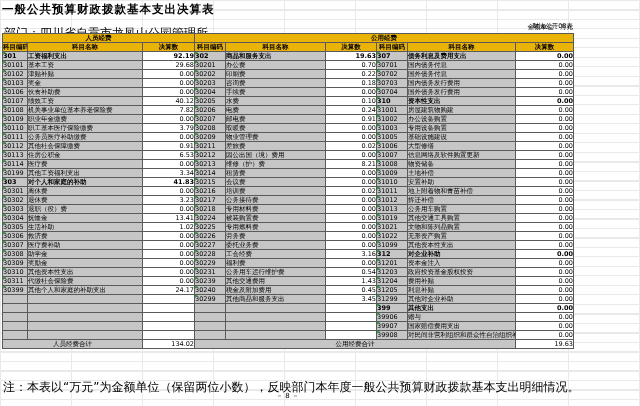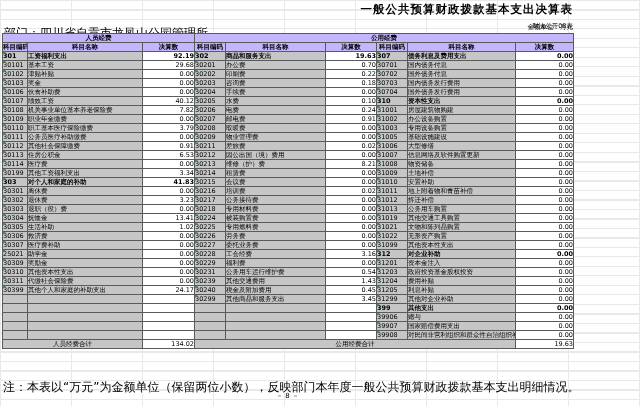--- a/index.html
+++ b/index.html
@@ -7,21 +7,21 @@
     position:relative;width:640px;height:406px;background:#fff;overflow:hidden;
     font-family:"DejaVu Sans","Liberation Sans",sans-serif;color:#000;
   }
   .grid-bg{
     position:absolute;left:0;top:0;right:0;bottom:0;
     background-image:
       repeating-linear-gradient(to right,#e9e9e9 0 1px,transparent 1px 71px),
       repeating-linear-gradient(to bottom,#e9e9e9 0 1px,transparent 1px 9.5px);
   }
   .title{
-    position:absolute;left:2px;top:2px;width:571px;text-align:right;
+    position:absolute;left:2px;top:2px;width:571px;text-align:left;
     font-size:11.5px;font-weight:bold;letter-spacing:1px;
   }
   .meta{position:absolute;right:67px;text-align:right;font-size:6.5px;line-height:9px;}
   .meta.m1{top:22px;}
   .meta.m2{top:23px;}
   .dept{position:absolute;left:4px;top:25px;font-size:12px;}
   table.budget{
     position:absolute;left:2px;top:33px;width:571px;
     border-collapse:collapse;table-layout:fixed;
     border:1.5px solid #000;
@@ -41,21 +41,21 @@
     border-top:3px solid #2f9e44;border-right:3px solid transparent;
   }
   td.val{background:#fff;text-align:right;padding-right:2px;}
   td.b{font-weight:bold;}
   td.secl{border-left:1.5px solid #000;}
   td.tot{background:#c6c6c6;text-align:center;font-weight:normal;height:11px;line-height:11px;}
   td.totv{font-weight:normal;height:11px;line-height:11px;}
   .footnote{position:absolute;left:3px;top:379px;width:600px;font-size:12px;}
   .pagenum{position:absolute;left:2px;top:391px;width:571px;text-align:center;font-size:7px;}
 </style>
-<style>td.gh,td.ch{background:#c4b5fd;}td.lab,td.tot{background:#c6c6c6;}td.code.flag::before{border-top-color:#2f9e44;}</style></head>
+<style>td.gh,td.ch{background:#eab308;}td.lab,td.tot{background:#c6c6c6;}td.code.flag::before{border-top-color:#2f9e44;}</style></head>
 <body>
 
 <div class="page">
   <div class="grid-bg"></div>
 
   <div class="title">一般公共预算财政拨款基本支出决算表</div>
   <div class="meta m1">财决公开08表</div>
   <div class="meta m2">金额单位：万元</div>
   <div class="dept">部门：四川省自贡市龙凤山公园管理所</div>
 
@@ -323,21 +323,21 @@
           <td class="lab name">医疗费补助</td>
           <td class="val">0.00</td>
           <td class="lab code flag secl">30227</td>
           <td class="lab name">委托业务费</td>
           <td class="val">0.00</td>
           <td class="lab code flag secl">31099</td>
           <td class="lab name">其他资本性支出</td>
           <td class="val">0.00</td>
         </tr>
         <tr>
-          <td class="lab code flag">25021</td>
+          <td class="lab code flag">30308</td>
           <td class="lab name">助学金</td>
           <td class="val">0.00</td>
           <td class="lab code flag secl">30228</td>
           <td class="lab name">工会经费</td>
           <td class="val">3.16</td>
           <td class="lab code b flag secl">312</td>
           <td class="lab name b">对企业补助</td>
           <td class="val b">0.00</td>
         </tr>
         <tr>

